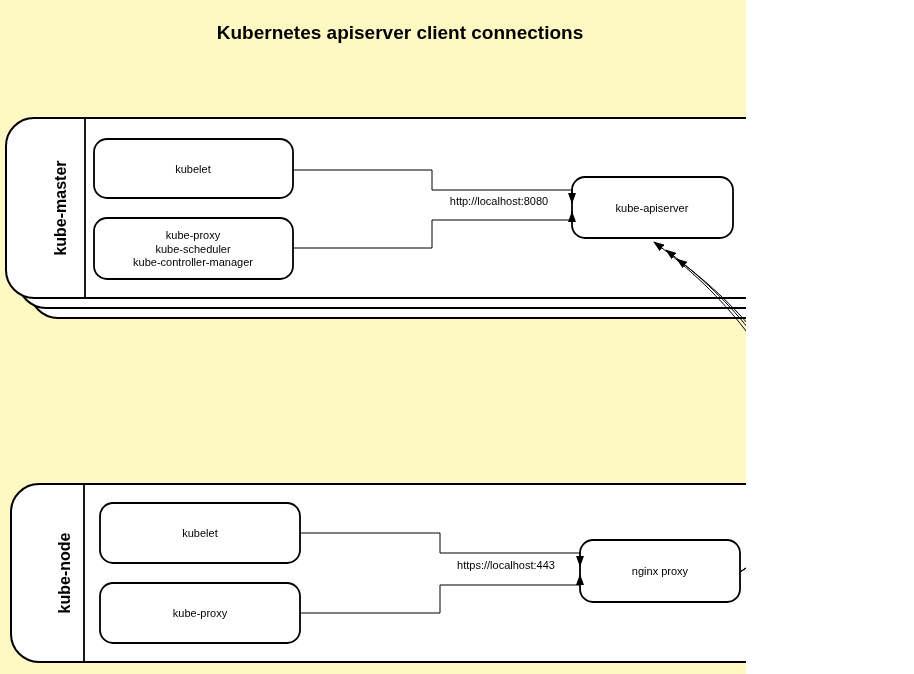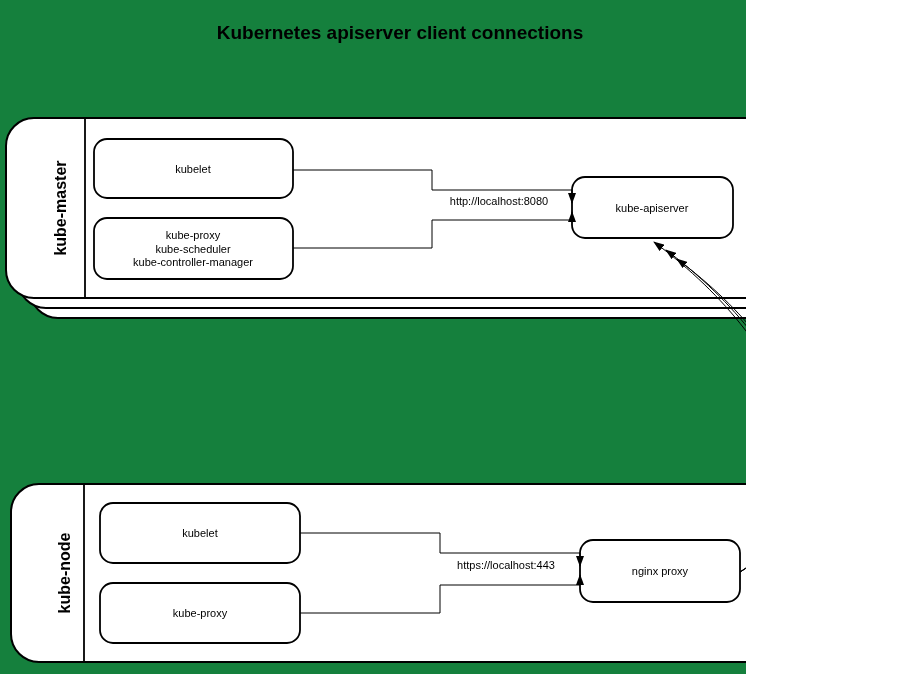--- a/index.html
+++ b/index.html
@@ -4,21 +4,21 @@
 <style>
   html, body {
     margin: 0;
     padding: 0;
     background: #ffffff;
   }
   .stage {
     position: relative;
     width: 746px;
     height: 674px;
-    background: #15803d;
+    background: #fef9c3;
     overflow: hidden;
     font-family: "Liberation Sans", sans-serif;
   }
   svg { display: block; }
   svg text {
     font-family: "Liberation Sans", sans-serif;
     fill: #000000;
   }
   .diagram-title {
     font-size: 19px;

